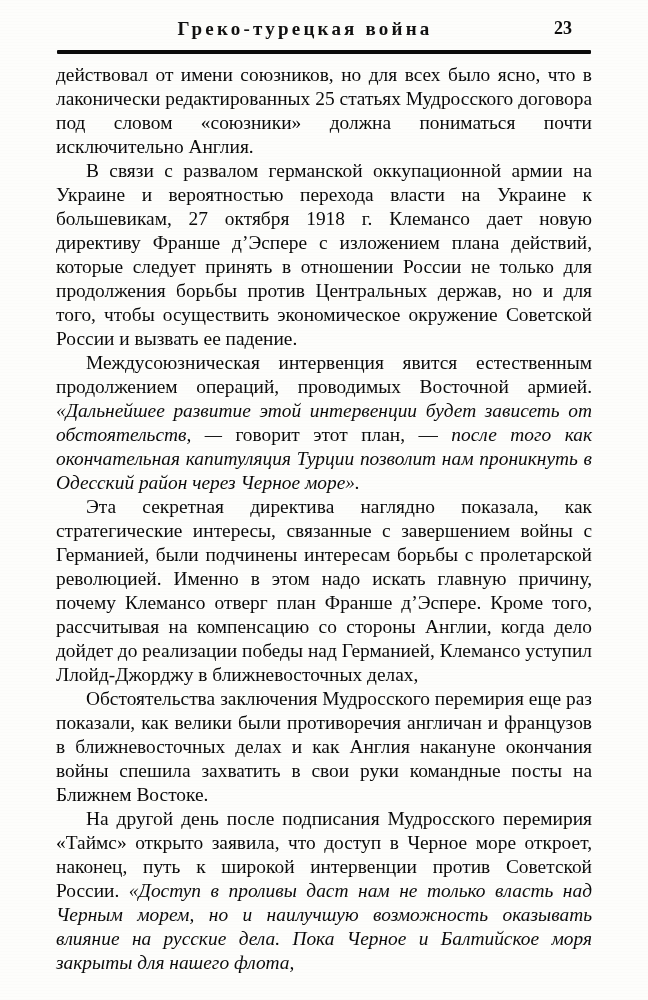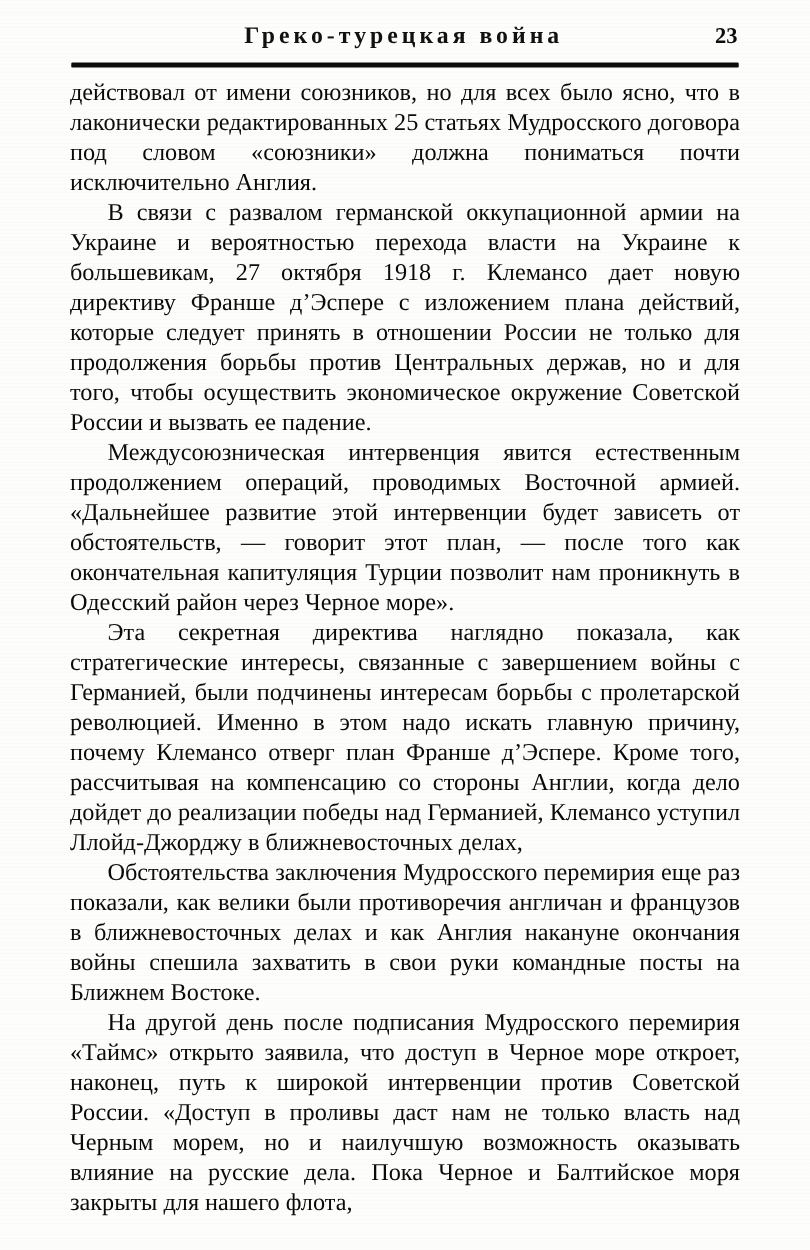--- a/index.html
+++ b/index.html
@@ -16,21 +16,21 @@
   }
   .page {
     position: relative;
     width: 648px;
     height: 1000px;
     background: #fdfdfb;
   }
   
   .running-head {
     position: absolute;
-    left: 56px;
+    left: 38px;
     top: 18px;
     width: 534px;
     height: 28px;
     display: flex;
     align-items: baseline;
     justify-content: center;
   }
   .head-title {
     font-size: 19px;
     font-weight: 700;
@@ -74,20 +74,21 @@
     text-indent: 30px;
     text-align: justify;
   }
   .textblock p.noindent {
     text-indent: 0;
   }
   .textblock p:last-child {
     text-align: justify;
   }
   .it {
+    font-style: italic;
     margin-top: 30px;
   }
   .ro {
     font-style: normal;
   }
   
   .grain {
     position: absolute;
     inset: 0;
     pointer-events: none;

